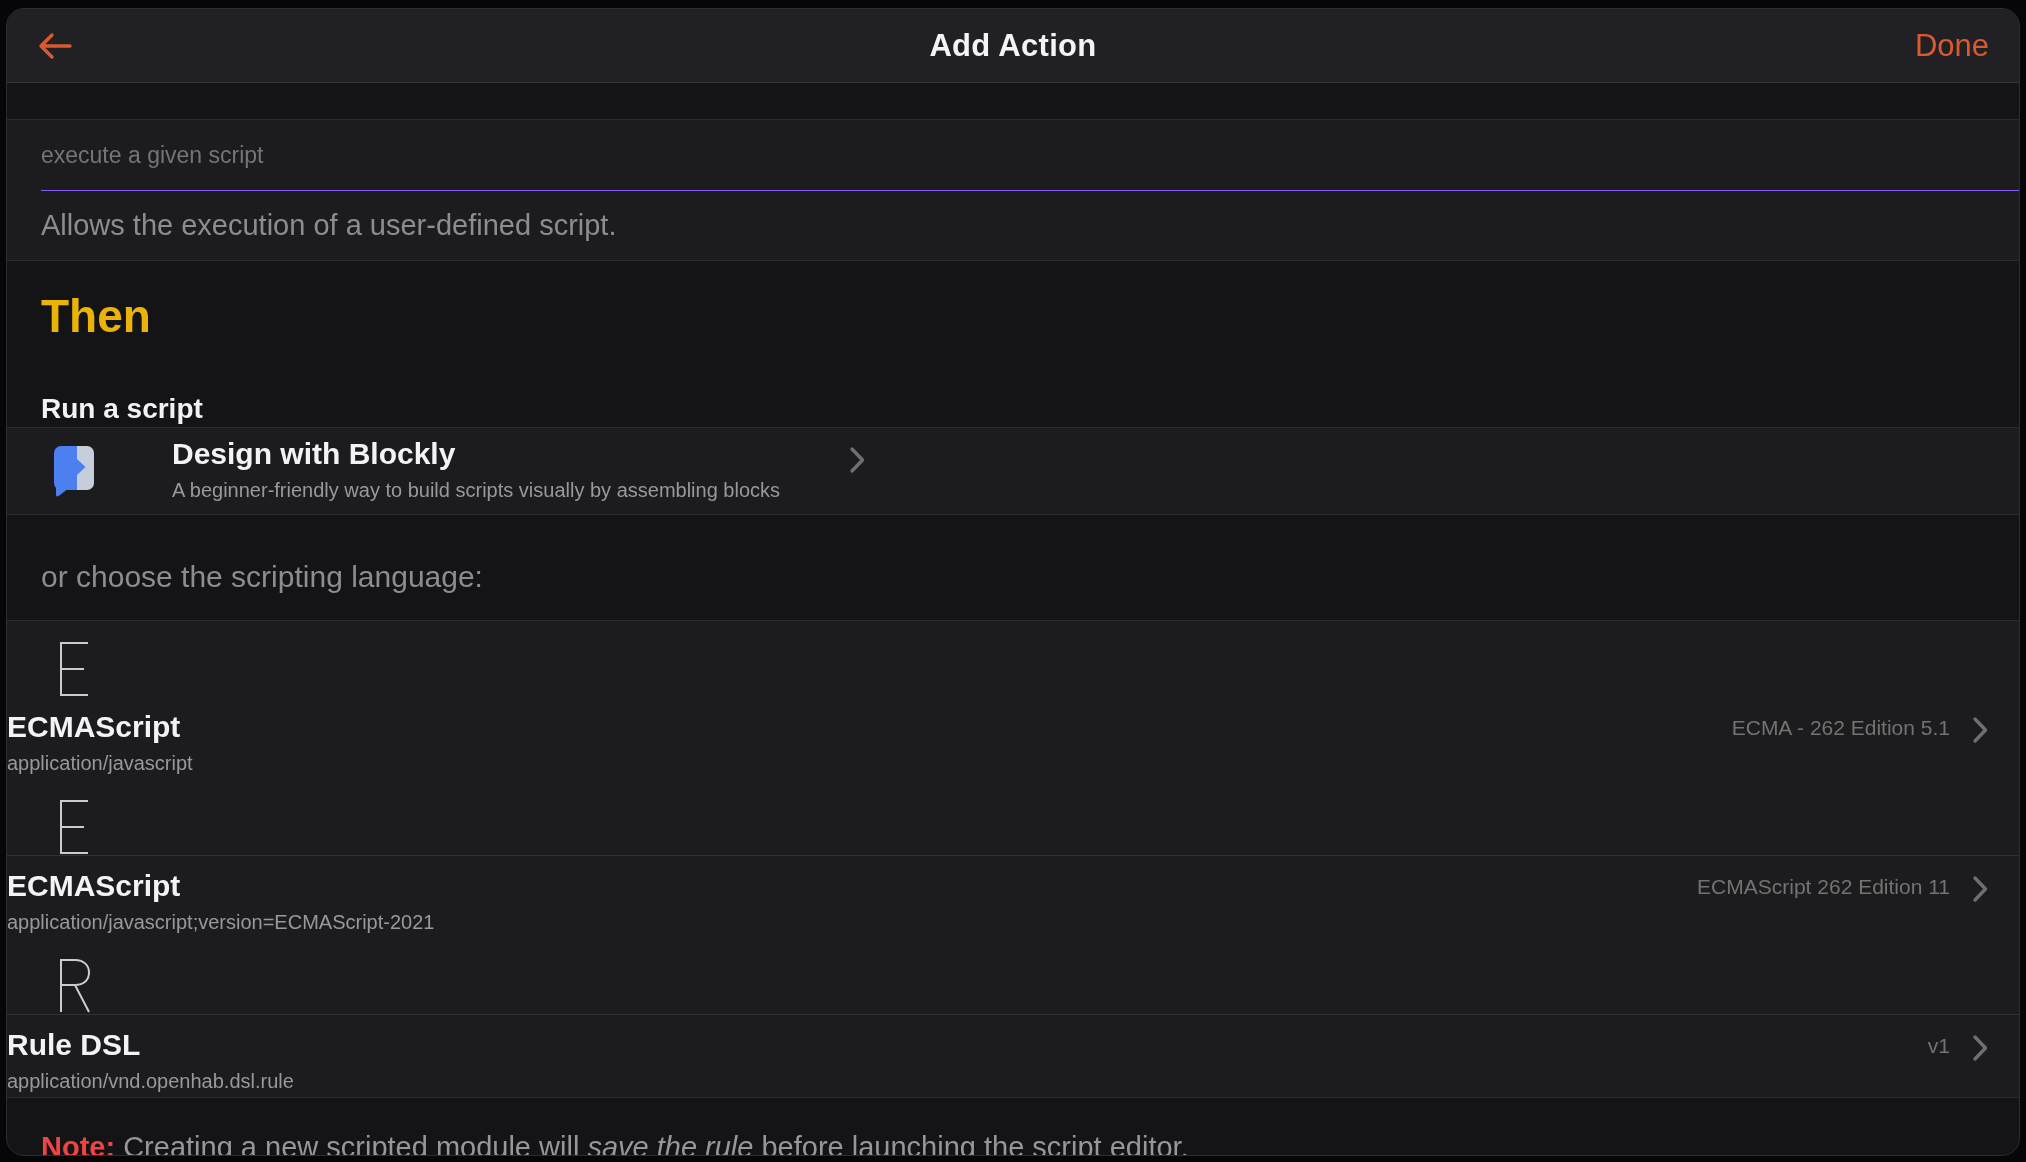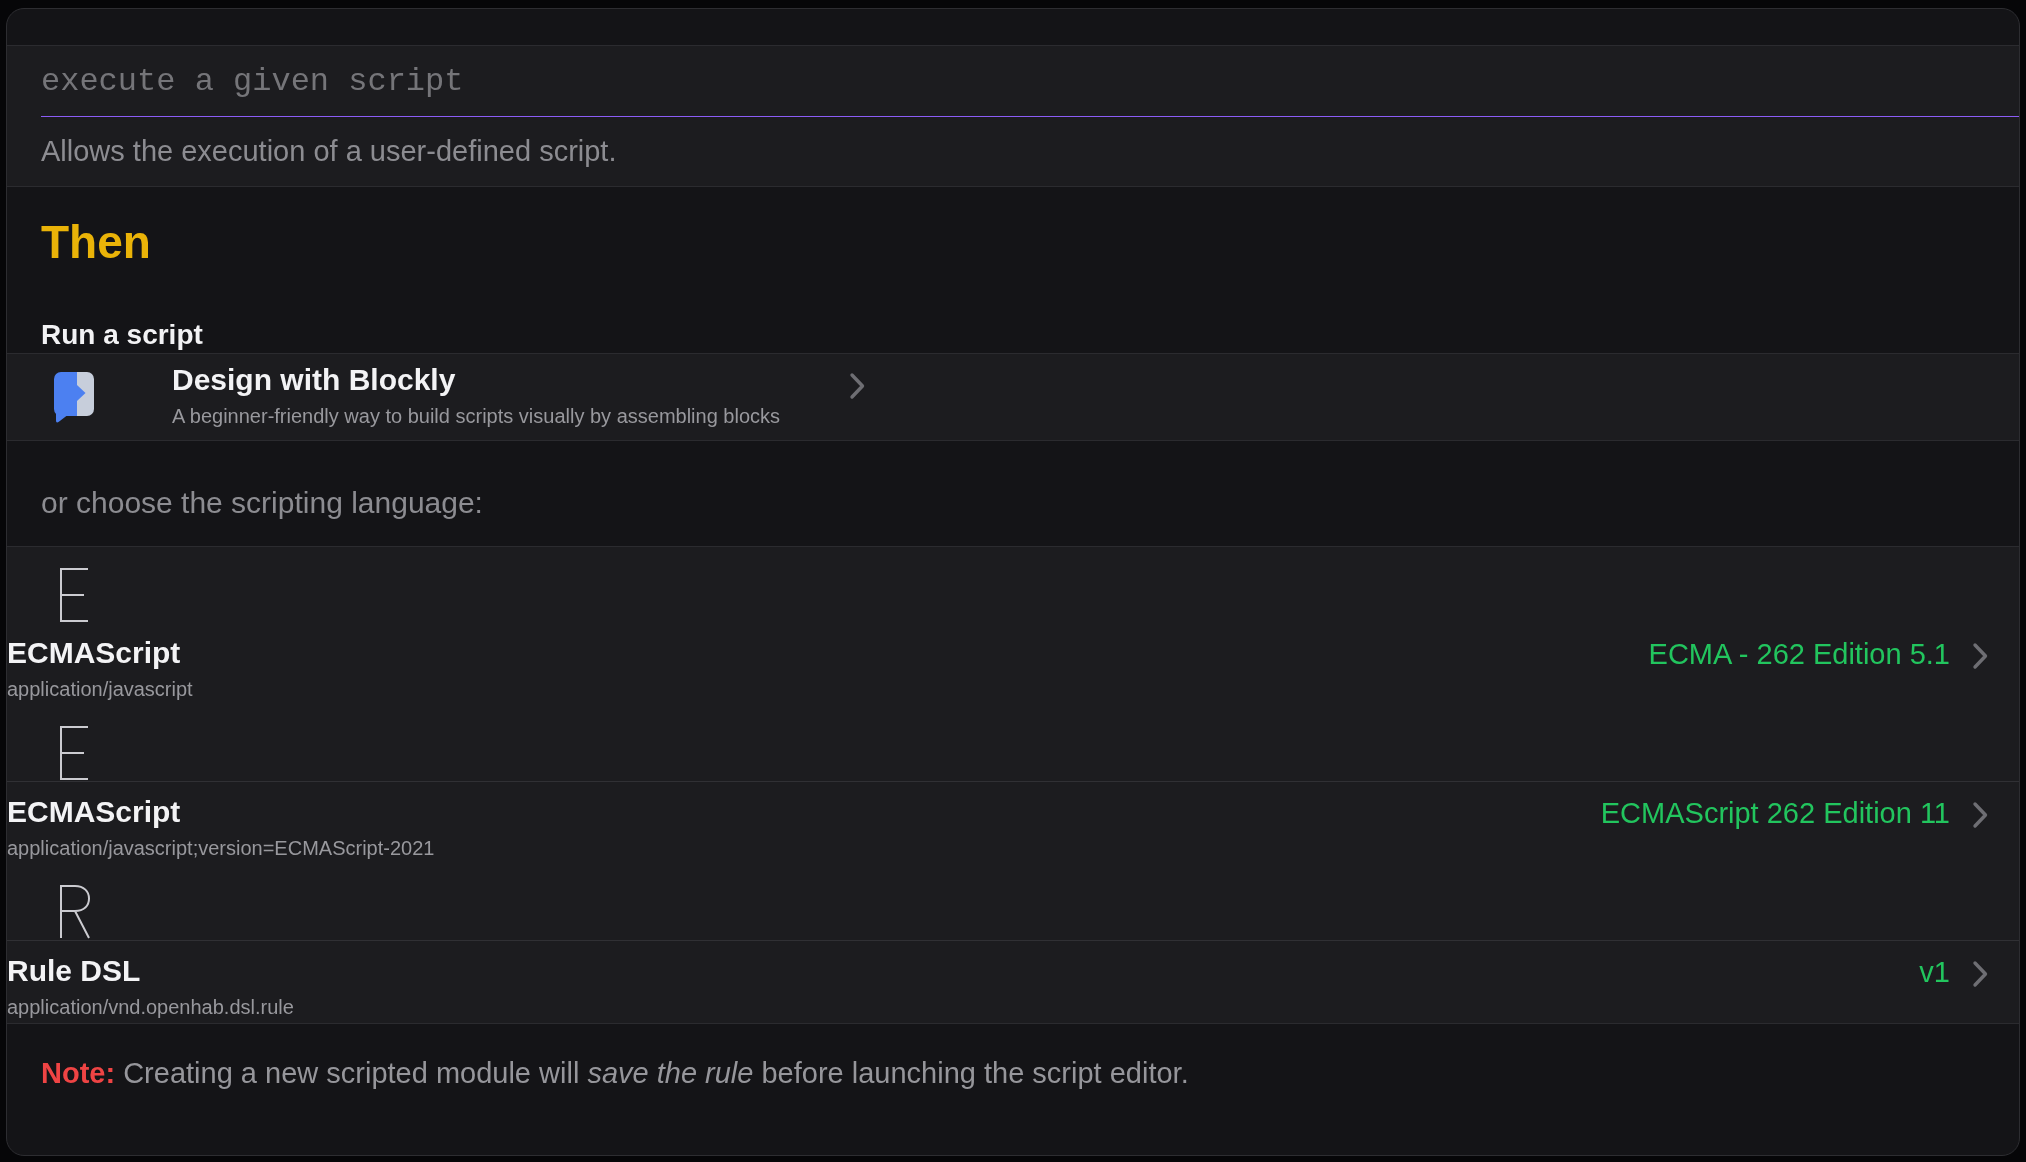--- a/index.html
+++ b/index.html
@@ -19,21 +19,21 @@
 
   
   .card { background:#1c1c1f; border-top:1px solid #2b2b2f; border-bottom:1px solid #2b2b2f; }
 
   .gap-top { margin-top:36px; }
 
   
   .cfg-row { height:70px; display:flex; align-items:center; padding:0 34px; }
   .cfg-row + .cfg-row { border-top:1px solid #8b5cf6; margin-left:34px; padding-left:0;text-align:center; }
   .cfg-input { width:100%; background:transparent; border:none; outline:none;
-               font-size:32px; color:#d946ef; font-family:Liberation Mono, monospace; }
+               font-size:23px; color:#d946ef; font-family:Liberation Sans, sans-serif; }
   .cfg-input::placeholder { color:#757579; opacity:1; }
   .cfg-desc { font-size:29px; color:#8c8c91; }
 
   .then-heading { margin:28px 0 0 34px; font-size:46px; line-height:54px; font-weight:700; color:#eab308; }
   .run-heading  { margin:48px 0 0 34px; font-size:28px; line-height:36px; font-weight:700; color:#f2f2f4; }
 
   
   .blockly-card { margin-top:0; }
   .blockly-row { display:flex; align-items:center; height:86px; padding:0 30px 0 45px; cursor:pointer;gap:47px; }
   .blockly-icon { width:44px; height:54px; margin-right:29px; flex:none; }
@@ -45,34 +45,45 @@
 
   .choose-label { margin:44px 0 0 34px; font-size:30px; color:#8c8c91; line-height:36px; }
 
   
   .langs { margin-top:25px; }
   .lang-row { display:flex; align-items:stretch; cursor:pointer;flex-direction:column; }
   .lang-icon-col { flex:none; width:118px; padding:20px 0 0 50px; }
   .lang-inner { flex:1; display:flex; align-items:flex-start; min-width:0;
                 padding:12px 30px 0 0; height:85px; }
   .lang-row + .lang-row .lang-inner { border-top:1px solid #303034; }
-  .lang-after { margin-left:auto; font-size:29px; color:#22c55e; line-height:38px; white-space:nowrap;text-align:center; }
+  .lang-after { margin-left:auto; font-size:21px; color:#737373; line-height:38px; white-space:nowrap;text-align:center; }
   .lang-inner .chevron { margin-top:7px; }
 
   .note { margin:30px 34px 0 34px; font-size:29px; color:#96969b; line-height:38px; }
   .note b { font-weight:700; color:#ef4444; }
   .note i { font-style:italic; }
 
   svg { display:block; }
 </style>
 </head>
 <body>
 
 <div class="sheet">
 
+  <header class="navbar">
+    <button class="back-btn">
+      <span>
+        <svg width="36" height="28" viewBox="0 0 36 28">
+          <path d="M33,14 H4 M15,3 L4,14 L15,25" fill="none" stroke="#d95a2e" stroke-width="3.4" stroke-linecap="round" stroke-linejoin="round"></path>
+        </svg>
+      </span>
+    </button>
+    <div class="nav-title">Add Action</div>
+    <button class="done-btn">Done</button>
+  </header>
 
   <section class="card gap-top">
     <div class="cfg-row">
       <input class="cfg-input" type="text" placeholder="execute a given script" style="">
     </div>
     <div class="cfg-row">
       <span class="cfg-desc">Allows the execution of a user-defined script.</span>
     </div>
   </section>
 

